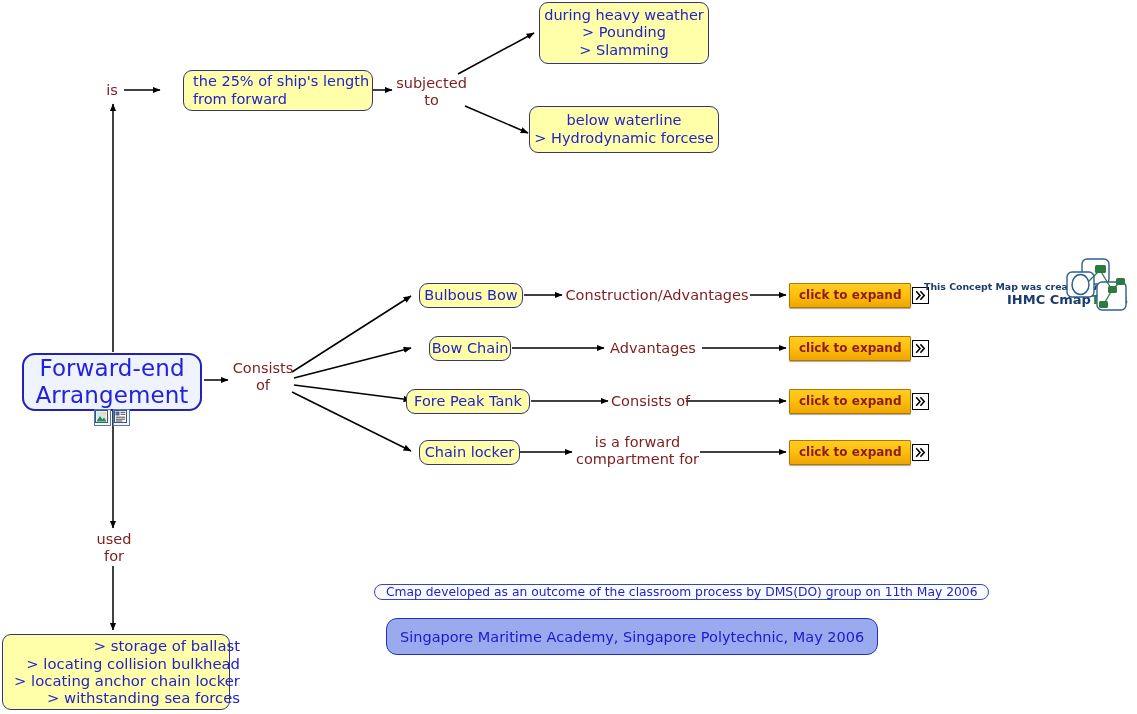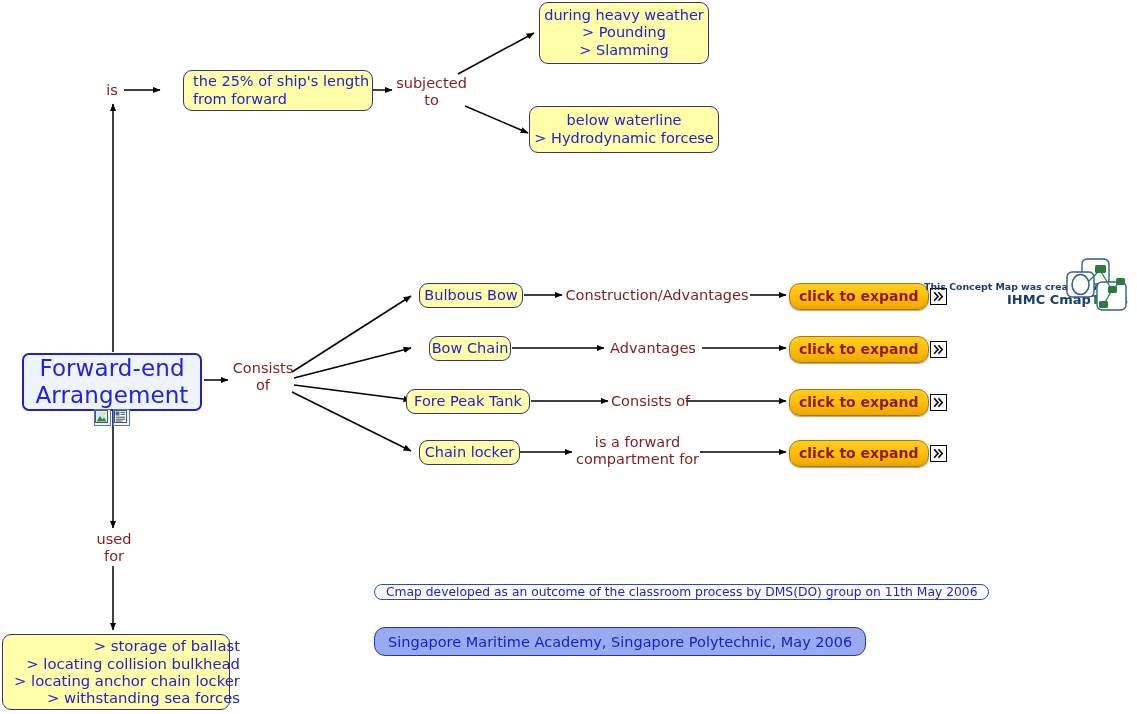--- a/index.html
+++ b/index.html
@@ -40,21 +40,21 @@
   .node-yellow {
     background: #ffffaa;
     border: 1.6px solid #33337f;
     border-radius: 9px;
     font-size: 14.5px;
     padding: 3px 9px;
   }
   .node-root {
     background: #eef3fd;
     border: 2.6px solid #2222bb;
-    border-radius: 7px;
+    border-radius: 13px;
     font-size: 23px;
     color: #2222dd;
     letter-spacing: .1px;
   }
   .node-small {
     font-size: 14.5px;
   }
   .node-list {
     justify-content: flex-start;
     text-align: right;
@@ -75,23 +75,23 @@
 
   
   .expand-btn {
     position: absolute;
     display: flex;
     align-items: center;
   }
   .expand-pill {
     background: linear-gradient(to bottom, #ffcc22 0%, #ffc20e 42%, #f0a500 100%);
     border: 1px solid #b07800;
-    border-radius: 11px;
+    border-radius: 1px;
     color: #8b1a1a;
-    font-size: 14px;
+    font-size: 12px;
     font-weight: bold;
     padding: 4px 9px 5px 9px;
     white-space: nowrap;
     box-shadow: 0 1px 1px rgba(0,0,0,.35);
   }
   .expand-chev {
     width: 15px;
     height: 15px;
     margin-left: 1px;
     border: 1.3px solid #000000;
@@ -301,21 +301,21 @@
   <div class="linkphrase" style="left:94px; top:531px; width:40px;">used
 for</div>
 
   <div class="node node-yellow node-list" style="left:2px; top:634px; width:228px; height:76px;">&gt; storage of ballast
 &gt; locating collision bulkhead
 &gt; locating anchor chain locker
 &gt; withstanding sea forces</div>
 
   <div class="note note-plain" style="left:374px; top:584px; height:16px;">Cmap developed as an outcome of the classroom process by DMS(DO) group on 11th May 2006</div>
 
-  <div class="note note-blue" style="left:374px; top:618px; height:29px;margin-top:9px;">Singapore Maritime Academy, Singapore Polytechnic, May 2006</div>
+  <div class="note note-blue" style="left:386px; top:618px; height:37px;">Singapore Maritime Academy, Singapore Polytechnic, May 2006</div>
 
   <div class="logo" style="left:918px; top:258px; width:215px; height:58px;">
     <span class="logo-text logo-line1">This Concept Map was created with</span>
     <span class="logo-text logo-line2"><span>IHMC Cmap</span><span class="logo-tools">Tools</span></span>
     <span class="logo-mark">
       <svg width="62" height="56" viewBox="0 0 62 56">
         <g fill="#ffffff" stroke="#2f5f8f" stroke-width="1.4">
           <rect x="16" y="1" width="27" height="25" rx="5"></rect>
           <rect x="1" y="14" width="27" height="25" rx="5"></rect>
           <rect x="31" y="24" width="29" height="28" rx="5"></rect>

